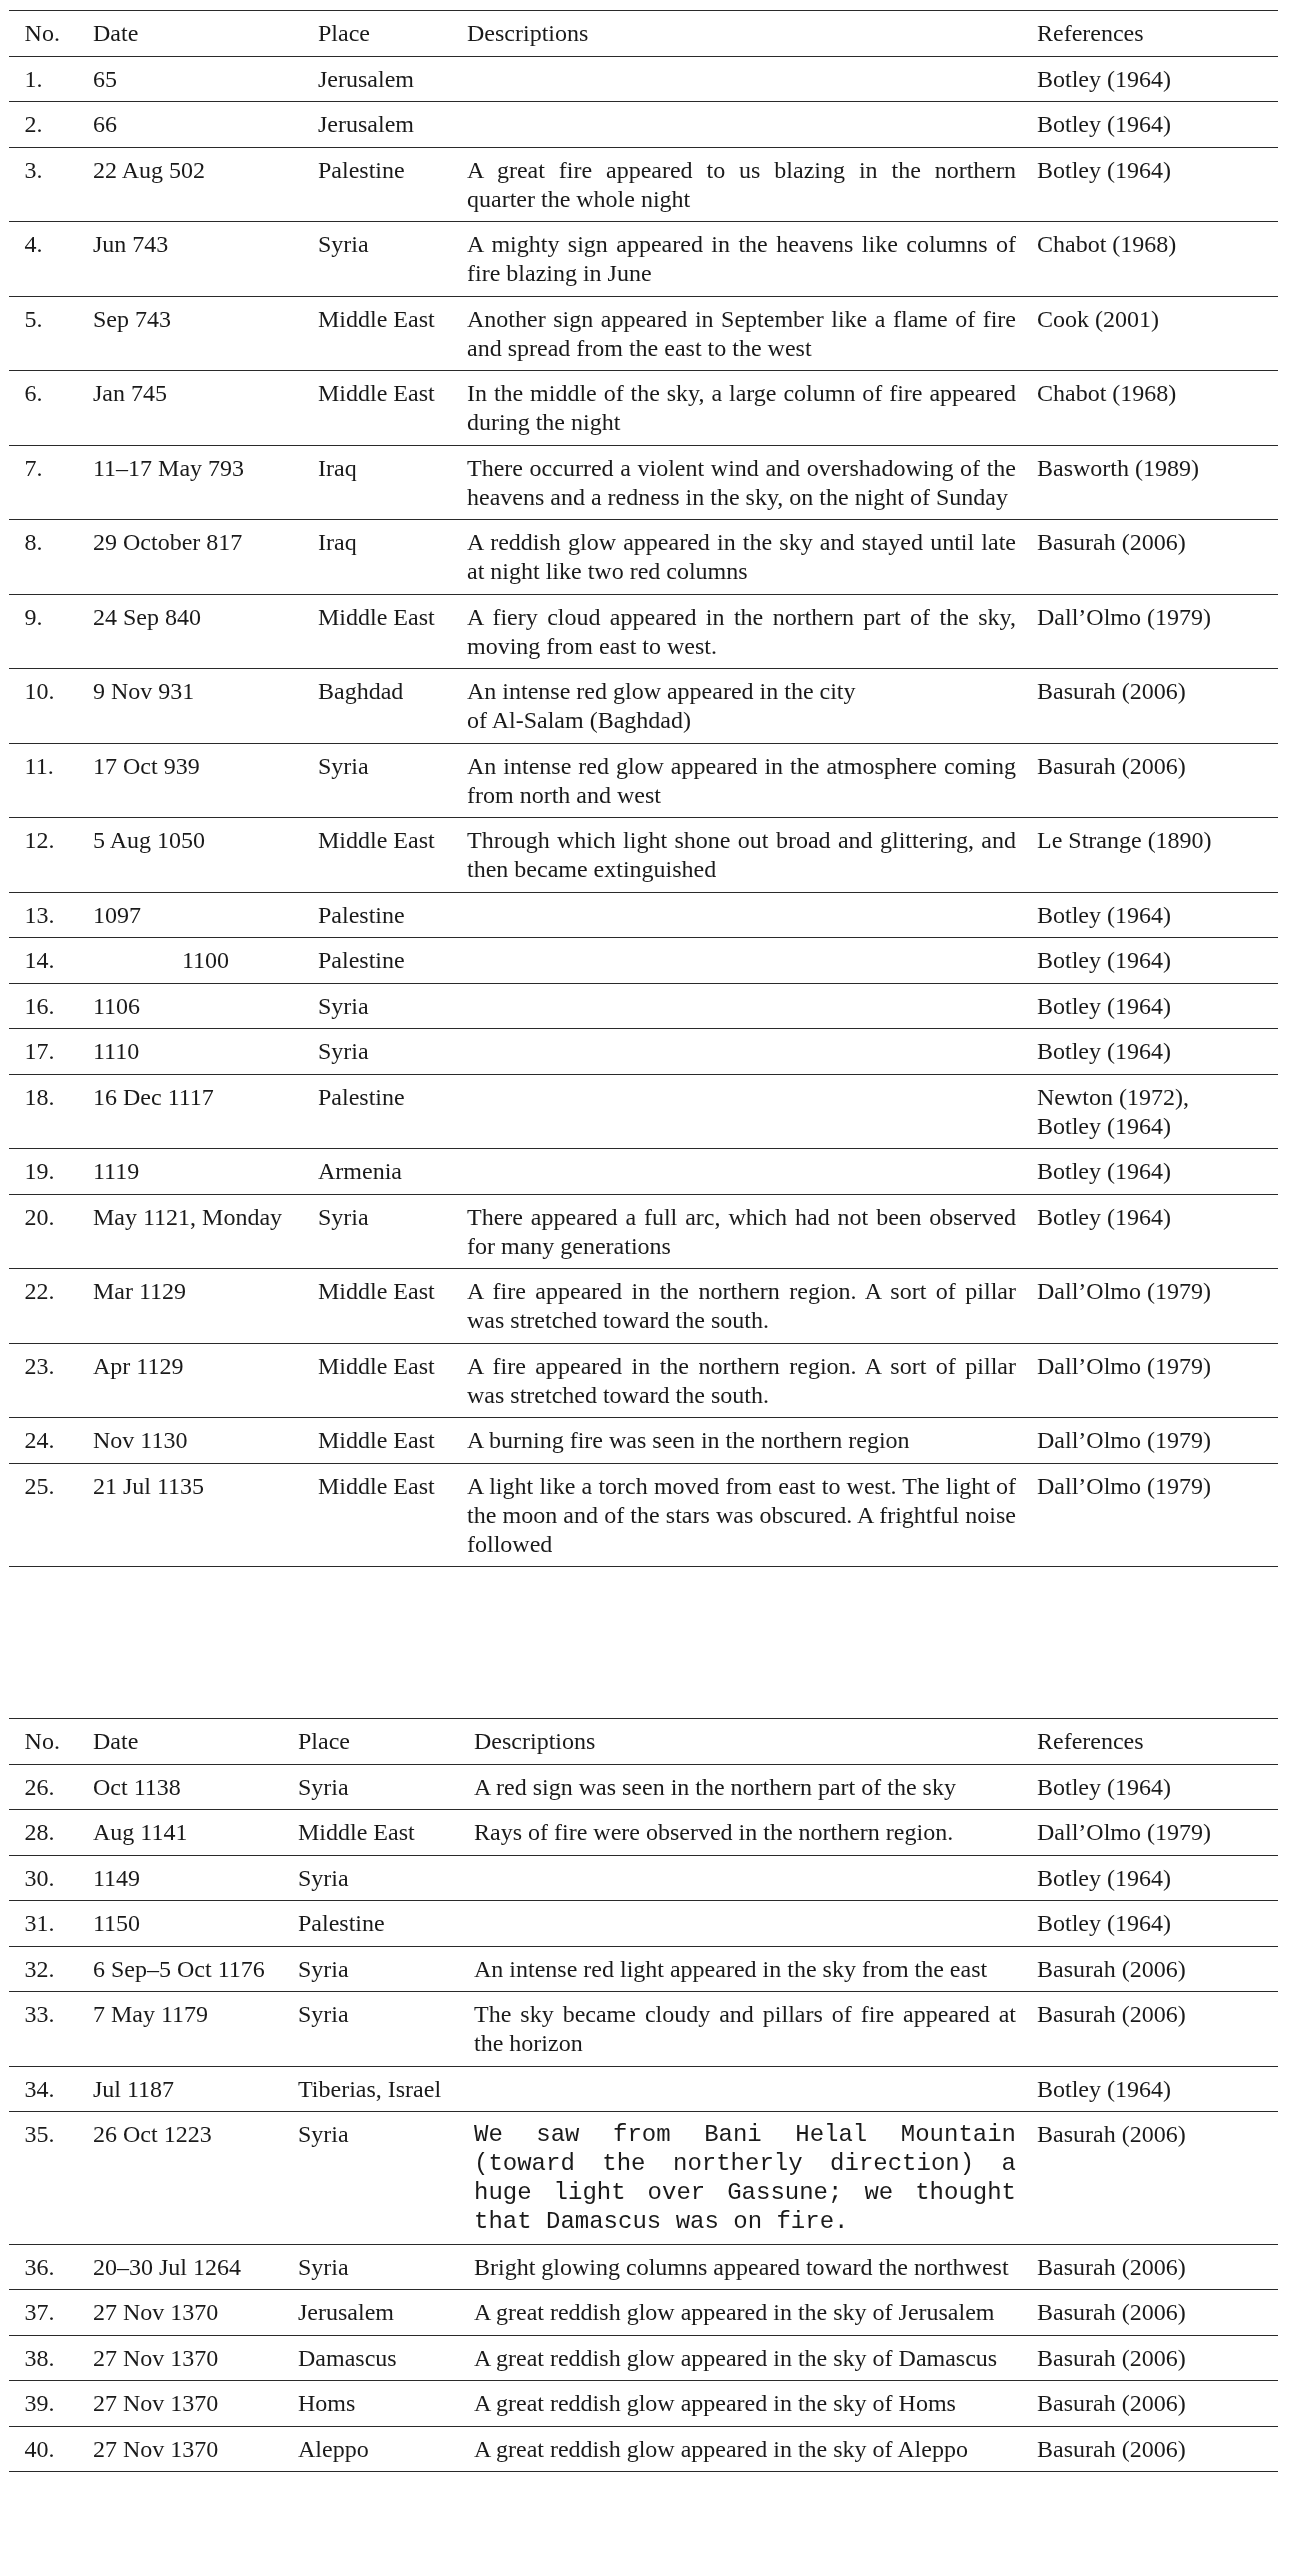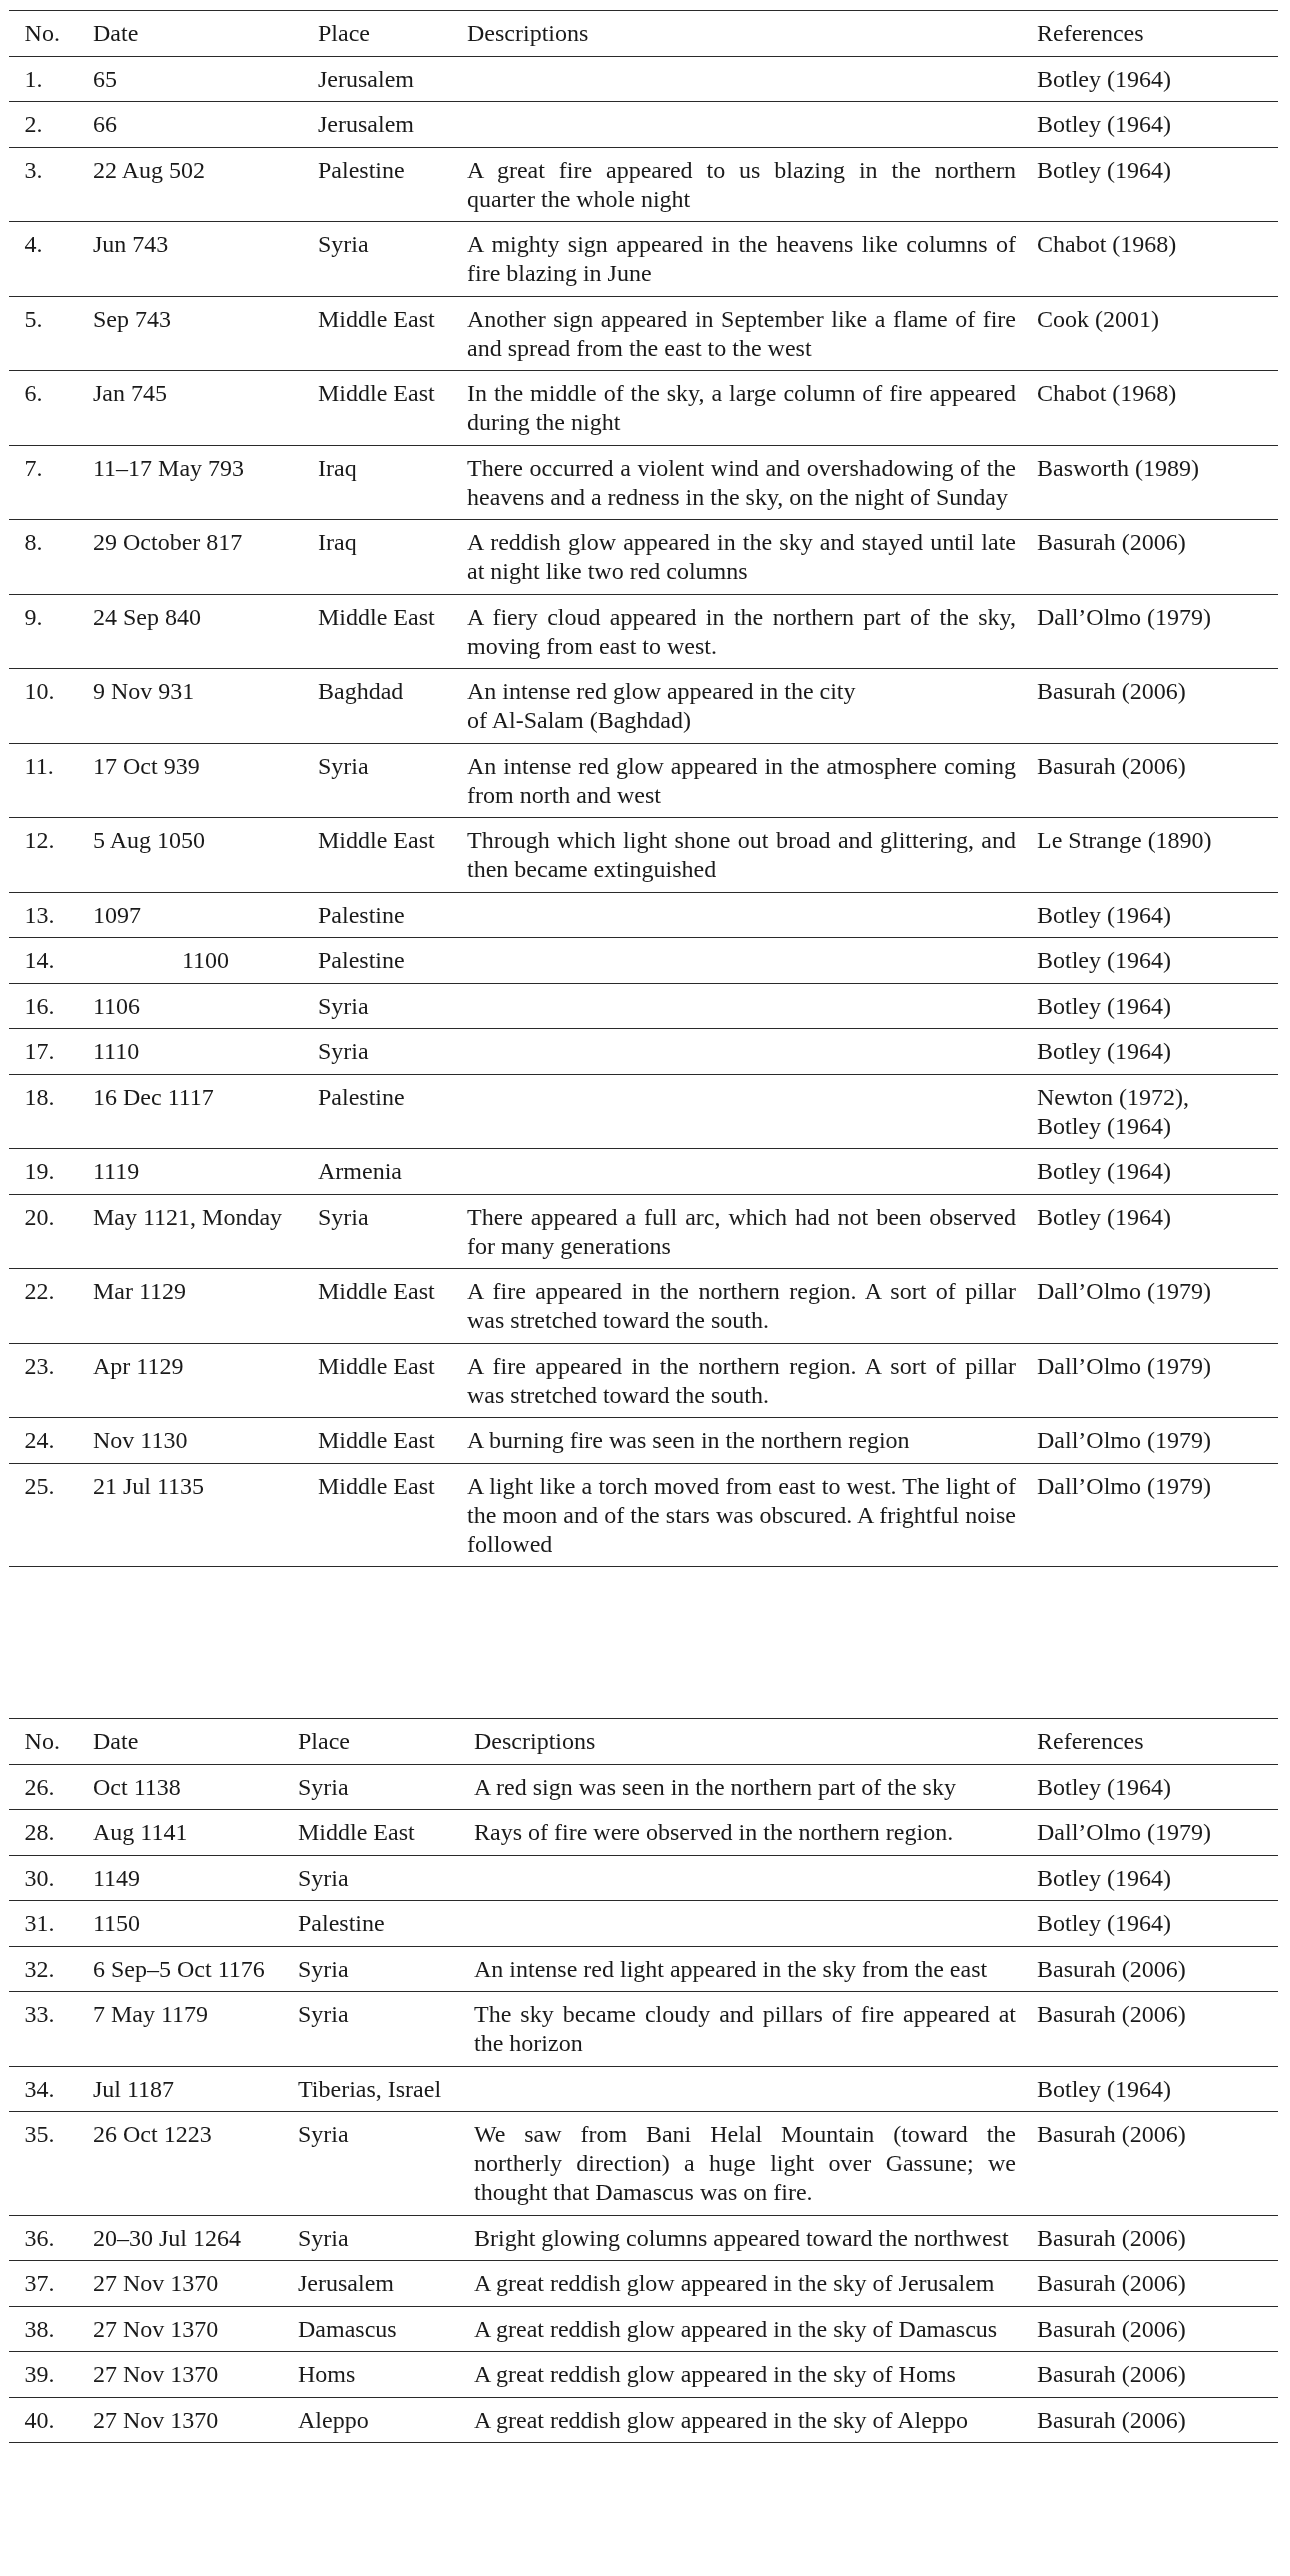--- a/index.html
+++ b/index.html
@@ -295,21 +295,21 @@
         <td class="c-no" style="white-space: pre-line;">34.</td>
         <td style="white-space: pre-line;">Jul 1187</td>
         <td style="white-space: pre-line;">Tiberias, Israel</td>
         <td class="c-desc" style="white-space: pre-line;"></td>
         <td style="white-space: pre-line;">Botley (1964)</td>
       </tr>
       <tr>
         <td class="c-no" style="white-space: pre-line;">35.</td>
         <td style="white-space: pre-line;">26 Oct 1223</td>
         <td style="white-space: pre-line;">Syria</td>
-        <td class="c-desc" style="white-space: pre-line;">We saw from Bani Helal Mountain (toward the northerly direction) a huge light over Gassune; we thought that Damascus was on fire.</td>
+        <td class="c-desc" style="white-space: pre-line; font-family: Liberation Mono, monospace;">We saw from Bani Helal Mountain (toward the northerly direction) a huge light over Gassune; we thought that Damascus was on fire.</td>
         <td style="white-space: pre-line;">Basurah (2006)</td>
       </tr>
       <tr>
         <td class="c-no" style="white-space: pre-line;">36.</td>
         <td style="white-space: pre-line;">20–30 Jul 1264</td>
         <td style="white-space: pre-line;">Syria</td>
         <td class="c-desc" style="white-space: pre-line;">Bright glowing columns appeared toward the northwest</td>
         <td style="white-space: pre-line;">Basurah (2006)</td>
       </tr>
       <tr>

